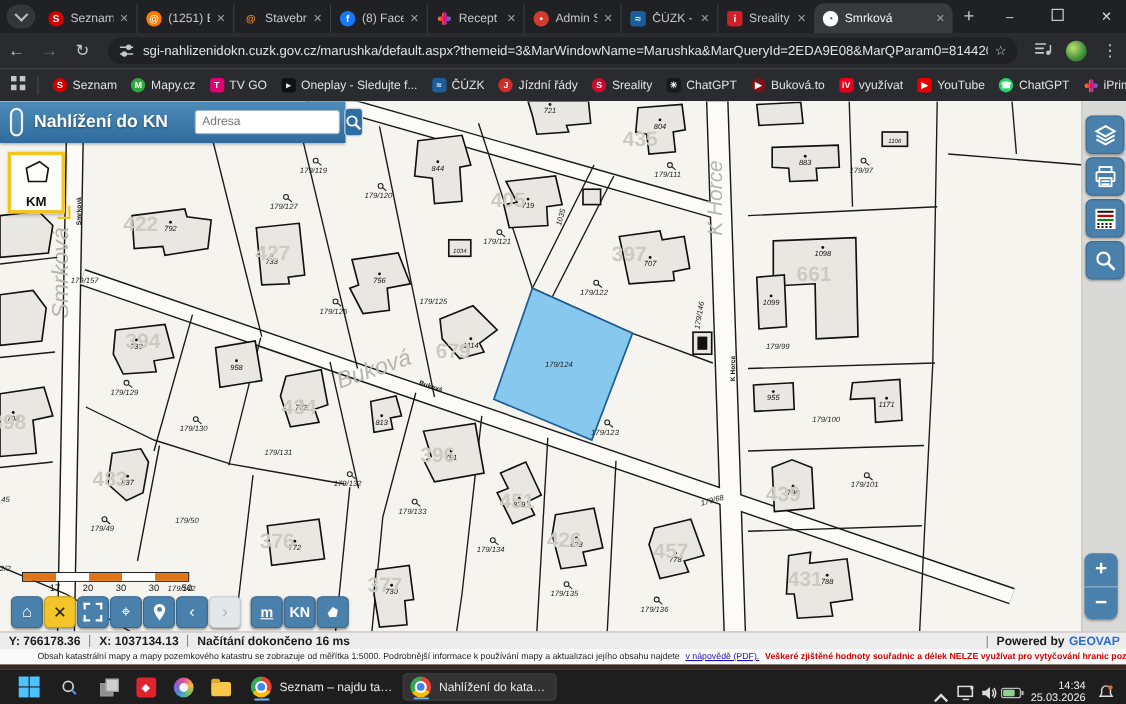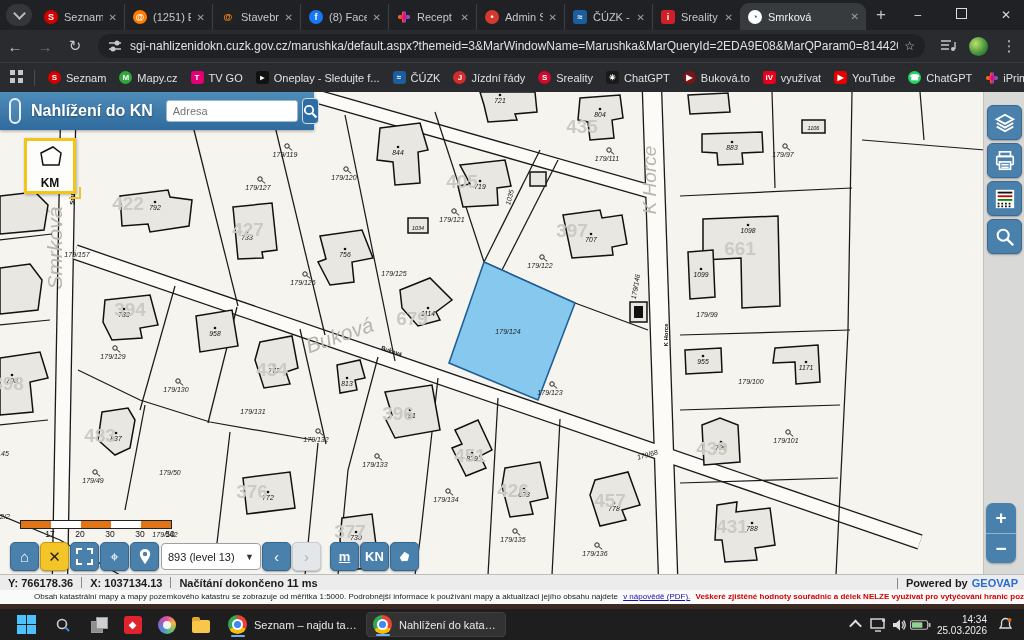--- a/index.html
+++ b/index.html
@@ -35,23 +35,23 @@
   .bm{display:flex;align-items:center;margin-left:13px;white-space:nowrap;flex:0 0 auto;}
   .bm .fav{width:13px;height:13px;margin-right:5px;font-size:8px;}
   .bmdiv{width:1px;height:16px;background:#4a4d50;margin-left:10px;flex:0 0 auto;}
   
   #map{position:absolute;left:0;top:92px;width:1024px;height:482px;background:#f6f4ef;overflow:hidden;}
   #mapsvg{position:absolute;left:0;top:0;}
   #appheader{position:absolute;left:0;top:0;width:314px;height:38px;background:linear-gradient(#4e8cba,#2f6b9c);display:flex;align-items:center;box-shadow:0 1px 3px rgba(0,0,0,.35);}
   #burger{width:28px;height:26px;margin-left:9px;border:2px solid #e8f1f8;border-radius:6px;display:flex;flex-direction:column;justify-content:center;gap:3px;padding:0 4px;box-sizing:border-box;background:rgba(255,255,255,.08);}
   #burger i{height:3px;background:#eef5fa;border-radius:2px;}
   #apptitle{color:#fff;font-size:16px;font-weight:bold;margin-left:10px;text-shadow:0 1px 2px rgba(0,0,0,.4);white-space:nowrap;}
-  #addrsearch{width:118px;height:20px;margin-left:13px;border:1px solid #9db8cc;border-radius:3px;font-size:11px;padding:0 6px;color:#444;background:#fff;}
+  #addrsearch{width:118px;height:20px;margin-left:24px;border:1px solid #9db8cc;border-radius:3px;font-size:11px;padding:0 6px;color:#444;background:#fff;}
   #searchbtn{width:24px;height:24px;margin-left:4px;background:#2e6da4;border:1px solid #cfdce8;border-radius:4px;display:flex;align-items:center;justify-content:center;}
-  #kmbox{position:absolute;left:24px;top:46px;width:46px;height:50px;background:#fdfdfb;border:3px solid #f2c51d;box-shadow:1px 1px 3px rgba(0,0,0,.3);}
+  #kmbox{position:absolute;left:7px;top:46px;width:46px;height:50px;background:#fdfdfb;border:3px solid #f2c51d;box-shadow:1px 1px 3px rgba(0,0,0,.3);}
   #kmbox .kmlabel{position:absolute;left:0;right:0;bottom:1px;text-align:center;font-weight:bold;font-size:12px;color:#111;}
   #kmbox svg{position:absolute;left:10px;top:4px;}
   #kmbox .corner{position:absolute;right:-8px;bottom:-8px;width:10px;height:10px;border-right:2px dashed #f2c51d;border-bottom:2px dashed #f2c51d;}
   #rstrip{position:absolute;right:0;top:0;width:40px;height:482px;background:#d9d9d7;border-left:1px solid #c2c2c0;}
   .rtool{position:absolute;left:3px;width:33px;height:33px;background:#4a80ac;border-radius:6px;border:1px solid #3a6a92;display:flex;align-items:center;justify-content:center;box-shadow:0 1px 2px rgba(0,0,0,.3);}
   #zoompm{position:absolute;left:986px;top:411px;width:30px;height:60px;background:#4a80ac;border-radius:7px;color:#fff;text-align:center;box-shadow:0 1px 2px rgba(0,0,0,.3);}
   #zoompm div{height:30px;line-height:30px;font-size:19px;font-weight:bold;}
   #scalebar{position:absolute;left:20px;top:428px;display:flex;border:1px solid #222;height:7px;}
   #scalebar i{width:30px;}
   #scaleticks{position:absolute;left:20px;top:437px;width:170px;height:10px;font-size:8.5px;color:#111;}
@@ -88,21 +88,21 @@
   .winlogo i{background:#4cc2ff;}
   .folder{width:18px;height:13px;background:#f8c64b;border-radius:2px;position:relative;margin-top:3px;}
   .folder:before{content:"";position:absolute;left:0;top:-3px;width:8px;height:4px;background:#e3a82d;border-radius:2px 2px 0 0;}
   .redapp{width:18px;height:18px;background:#e0242e;border-radius:3px;color:#fff;display:flex;align-items:center;justify-content:center;font-size:10px;}
   .copyic{position:relative;width:16px;height:16px;}
   .copyic i{position:absolute;width:10px;height:10px;background:#cfcfcf;border:1px solid #9a9a9a;}
   .copyic i:first-child{left:0;top:4px;background:#8f8f8f;}
   .copyic i:last-child{left:5px;top:0;}
   .paint{width:18px;height:18px;border-radius:50%;background:conic-gradient(#e54d9b,#f5b63f,#67c46a,#4a90d9,#8c5fc9,#e54d9b);position:relative;}
   .paint:before{content:"";position:absolute;left:5px;top:5px;width:8px;height:8px;background:#f3f3f3;border-radius:50%;}
-  #tray{position:absolute;right:0;top:0;height:31px;display:flex;align-items:center;}
+  #tray{position:absolute;right:0;top:0;height:31px;display:flex;align-items:flex-end;}
   #tray .chev{border-color:#ddd;margin:0 8px 0 0;transform:rotate(-135deg) translate(-1px,-1px);}
   .clock{color:#eee;font-size:10px;text-align:right;line-height:11px;margin:0 8px 0 6px;}
 </style>
 </head>
 <body>
 
 <div id="screen">
 
   <div id="tabbar">
     <div class="tabsearch">
@@ -580,43 +580,39 @@
         <div class="mbtn">
           <span class="marquee"></span>
         </div>
         <div class="mbtn">⌖</div>
         <div class="mbtn">
           <svg width="14" height="17" viewBox="0 0 14 17">
             <path d="M7 1C4 1 1.8 3.2 1.8 6c0 3.6 5.2 10 5.2 10s5.2-6.4 5.2-10C12.2 3.2 10 1 7 1z" fill="#fff"></path>
             <circle cx="7" cy="6" r="2.2" fill="#4a80ac"></circle>
           </svg>
         </div>
-        <div class="mdrop">
-          <span>893 (level 13)</span>
-          <span class="caret">▼</span>
-        </div>
         <div class="mbtn">‹</div>
         <div class="mbtn disabled">›</div>
         <span class="gap8"></span>
         <div class="mbtn txt" style="text-decoration: underline;">m</div>
         <div class="mbtn txt">KN</div>
         <div class="mbtn">
           <svg width="15" height="15" viewBox="0 0 16 16">
             <path d="M3 9 L8 3 L13 6 L11.5 12.5 L5 13 Z" fill="#fff"></path>
           </svg>
         </div>
       </div>
   </div>
 
   <div id="statusbar">
     <span class="seg">Y: 766178.36</span>
     <span class="sep"></span>
     <span class="seg">X: 1037134.13</span>
     <span class="sep"></span>
-    <span class="seg">Načítání dokončeno 11 ms</span>
+    <span class="seg">Načítání dokončeno 16 ms</span>
     <span class="right">
       <span class="sep"></span>
       <span class="seg" style="padding-right:0;">Powered by</span>
       <span class="brand">GEOVAP</span>
     </span>
   </div>
 
   <div id="disclaimer">
     <span>Obsah katastrální mapy a mapy pozemkového katastru se zobrazuje od měřítka 1:5000. Podrobnější informace k používání mapy a aktualizaci jejího obsahu najdete</span>
     <span class="lnk" style="margin:0 3px;">v nápovědě (PDF).</span>

